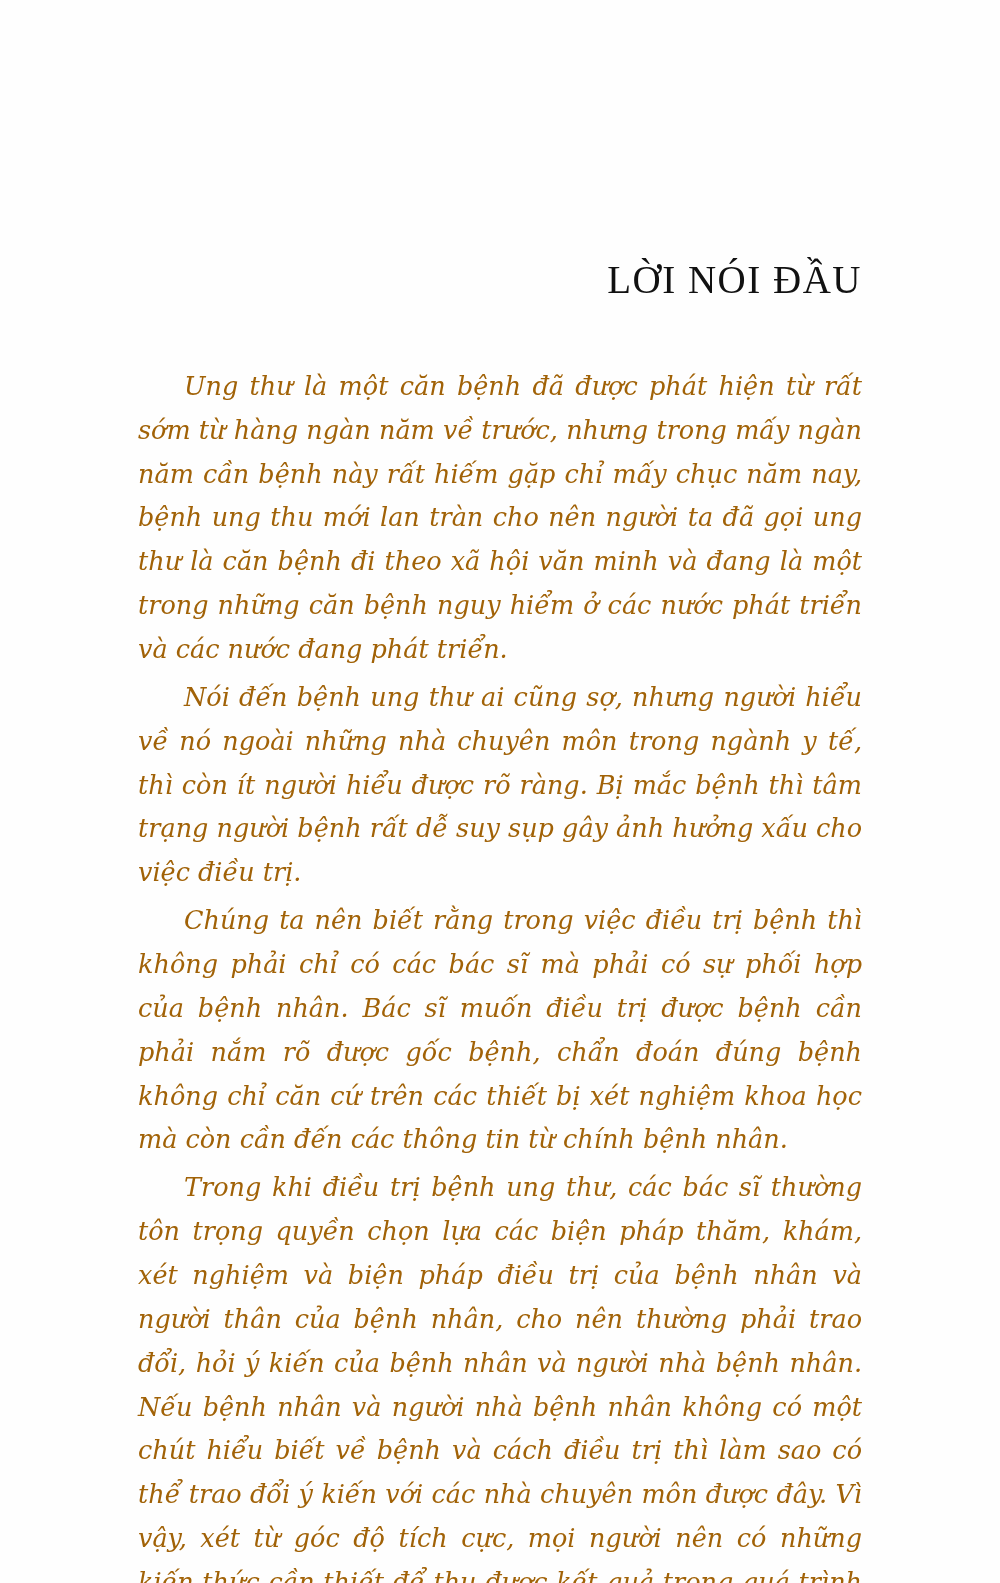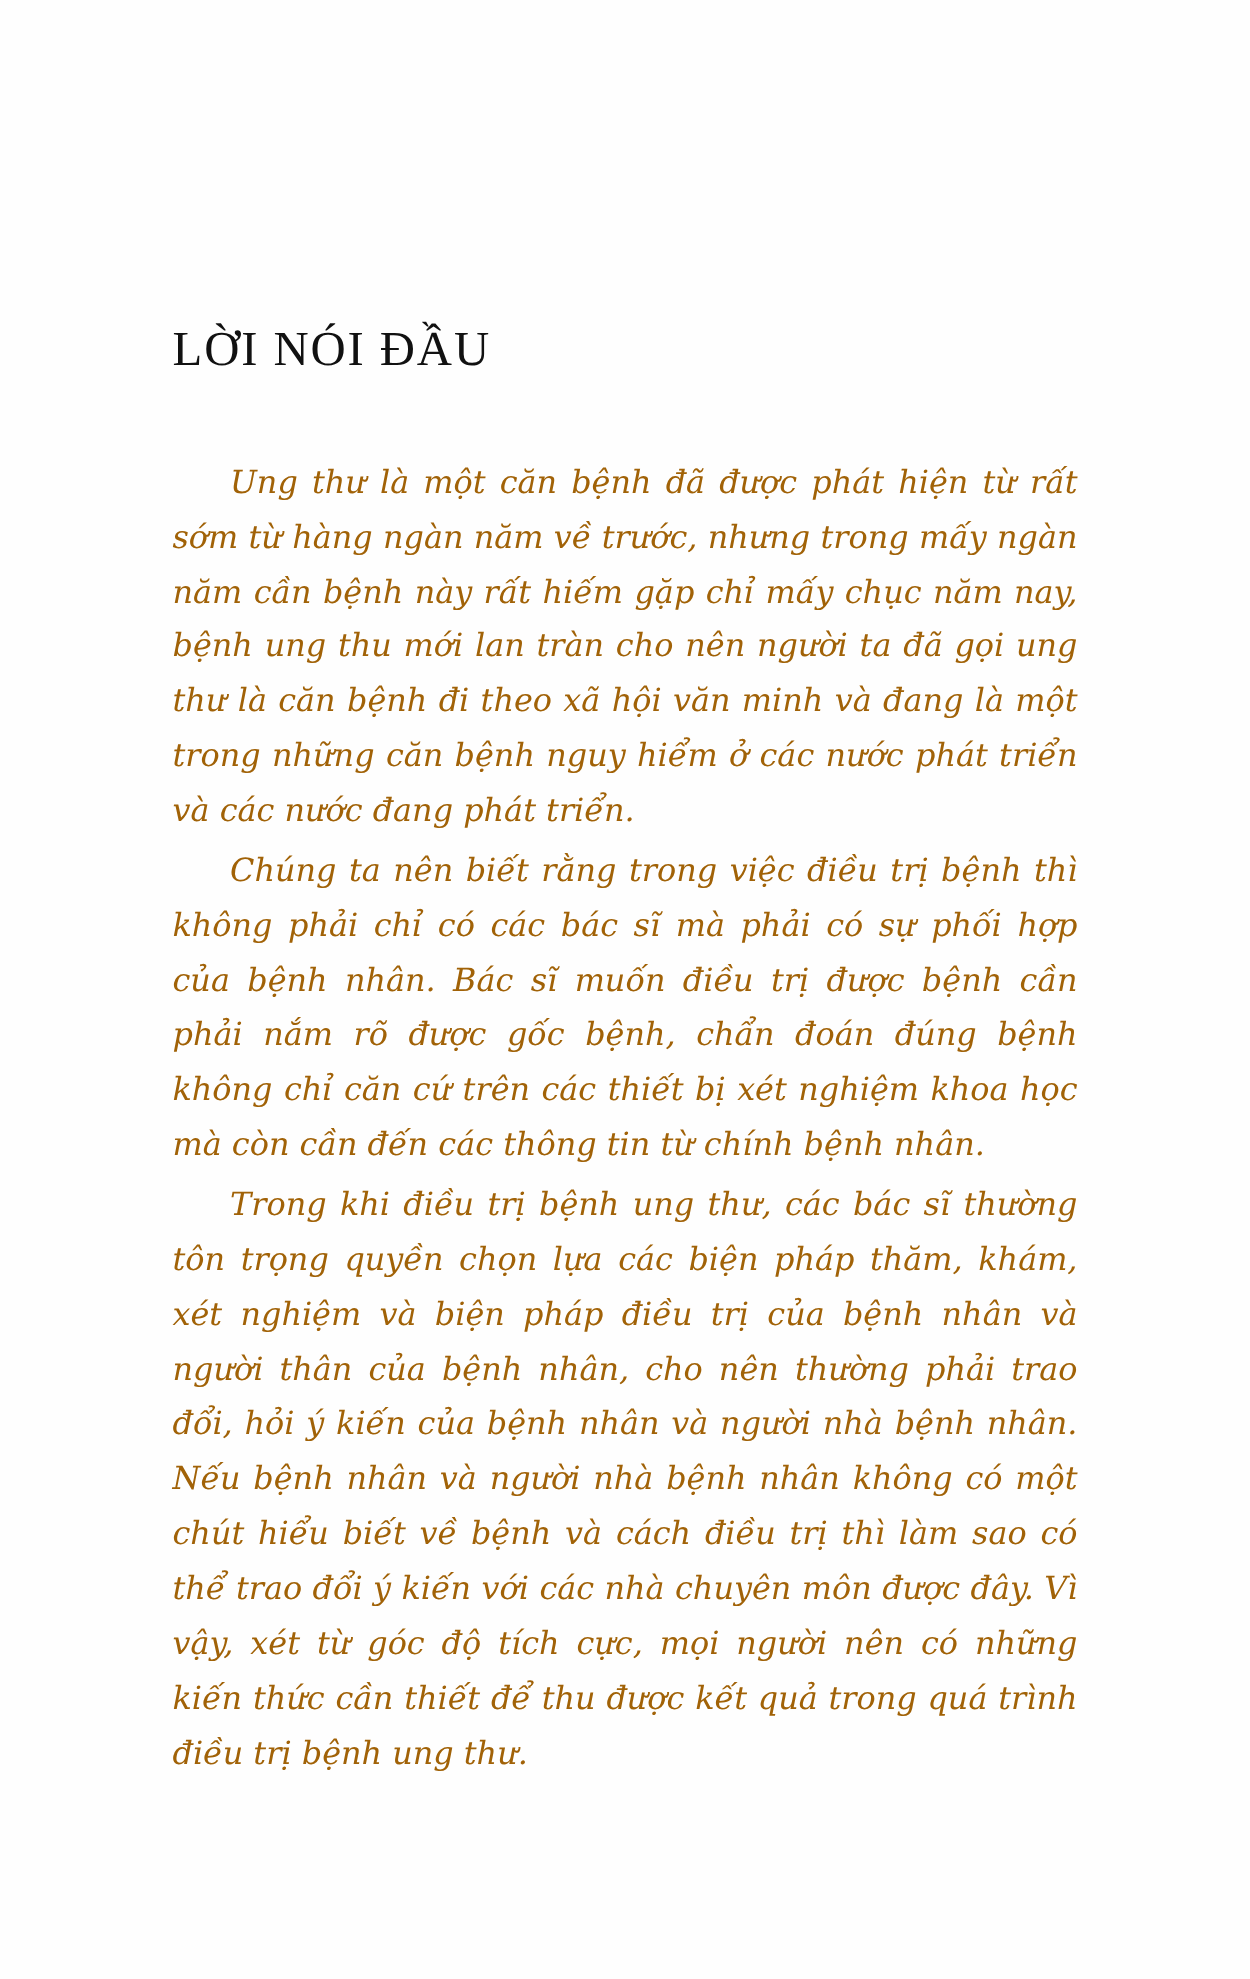--- a/index.html
+++ b/index.html
@@ -28,21 +28,21 @@
     position: absolute;
     left: 138px;
     top: 258px;
     width: 724px;
   }
 
   .doc-title {
     font-family: "Liberation Serif", "DejaVu Serif", serif;
     font-size: 39px;
     letter-spacing: 1.5px;
-    text-align: left;
+    text-align: right;
     font-weight: 400;
     color: #111111;
     margin: 0 0 62px 0;
     line-height: 1.15;
   }
 
   .para {
     font-family: "DejaVu Serif", "Liberation Serif", serif;
     font-style: italic;
     font-size: 25.5px;
@@ -61,16 +61,17 @@
   }
 </style>
 </head>
 <body>
 
 <div class="page">
   <div class="content">
     <h1 class="doc-title">LỜI NÓI ĐẦU</h1>
 
     <p class="para">Ung thư là một căn bệnh đã được phát hiện từ rất sớm từ hàng ngàn năm về trước, nhưng trong mấy ngàn năm cần bệnh này rất hiếm gặp chỉ mấy chục năm nay, bệnh ung thu mới lan tràn cho nên người ta đã gọi ung thư là căn bệnh đi theo xã hội văn minh và đang là một trong những căn bệnh nguy hiểm ở các nước phát triển và các nước đang phát triển.</p>
+    <p class="para">Nói đến bệnh ung thư ai cũng sợ, nhưng người hiểu về nó ngoài những nhà chuyên môn trong ngành y tế, thì còn ít người hiểu được rõ ràng. Bị mắc bệnh thì tâm trạng người bệnh rất dễ suy sụp gây ảnh hưởng xấu cho việc điều trị.</p>
     <p class="para">Chúng ta nên biết rằng trong việc điều trị bệnh thì không phải chỉ có các bác sĩ mà phải có sự phối hợp của bệnh nhân. Bác sĩ muốn điều trị được bệnh cần phải nắm rõ được gốc bệnh, chẩn đoán đúng bệnh không chỉ căn cứ trên các thiết bị xét nghiệm khoa học mà còn cần đến các thông tin từ chính bệnh nhân.</p>
     <p class="para">Trong khi điều trị bệnh ung thư, các bác sĩ thường tôn trọng quyền chọn lựa các biện pháp thăm, khám, xét nghiệm và biện pháp điều trị của bệnh nhân và người thân của bệnh nhân, cho nên thường phải trao đổi, hỏi ý kiến của bệnh nhân và người nhà bệnh nhân. Nếu bệnh nhân và người nhà bệnh nhân không có một chút hiểu biết về bệnh và cách điều trị thì làm sao có thể trao đổi ý kiến với các nhà chuyên môn được đây. Vì vậy, xét từ góc độ tích cực, mọi người nên có những kiến thức cần thiết để thu được kết quả trong quá trình điều trị bệnh ung thư.</p>
   </div>
 </div>
 
 </body></html>

